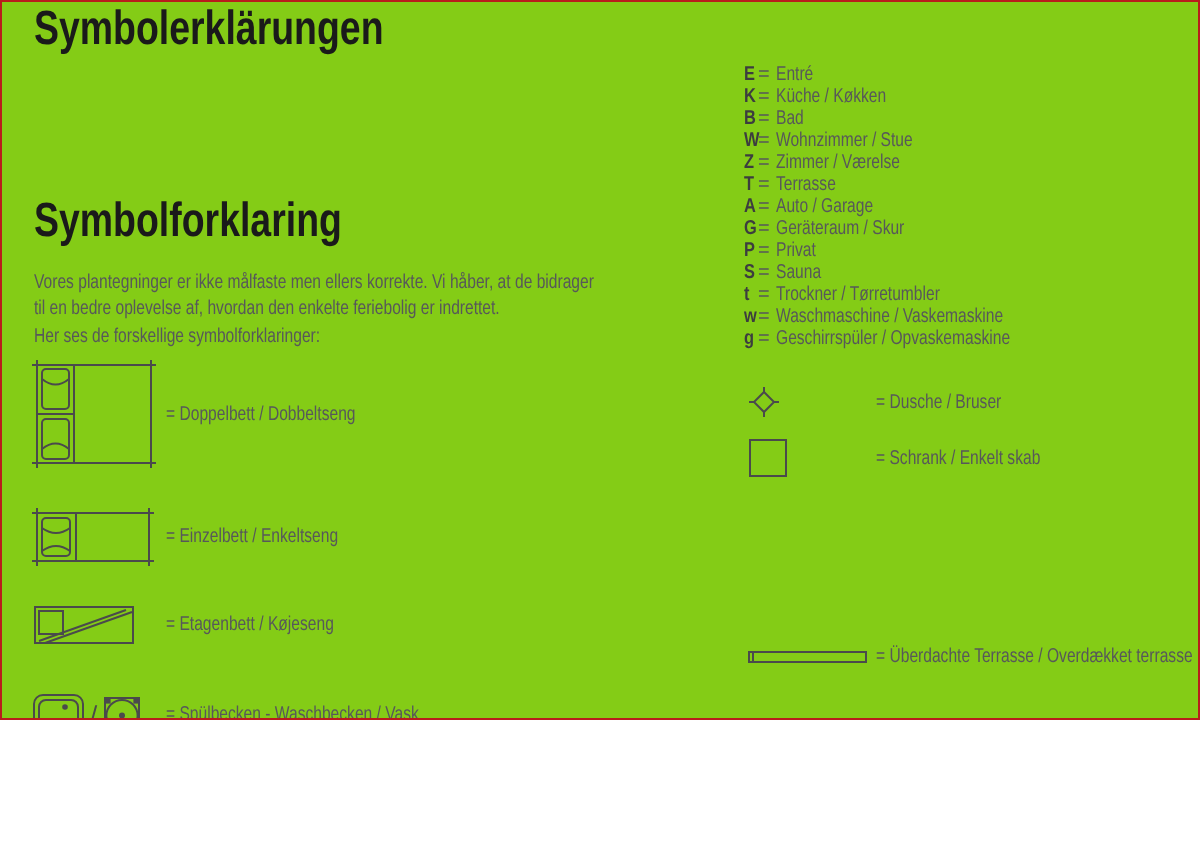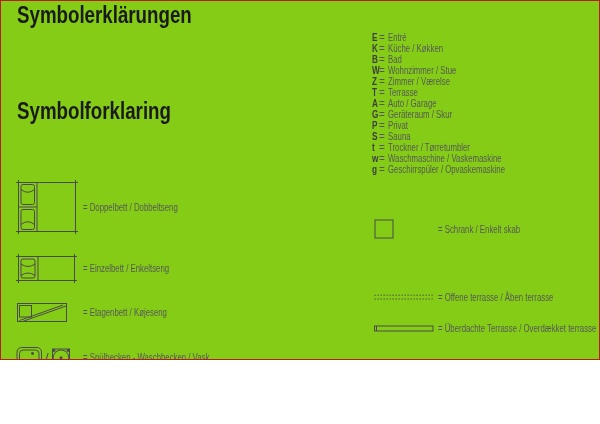--- a/index.html
+++ b/index.html
@@ -33,20 +33,25 @@
   .sw-spa{background:#93a4e1;}
 </style>
 </head>
 <body>
 
 <div class="page">
 
   <div class="h1" style="top:1px">Symbolerklärungen</div>
 
   <div class="h1" style="top:97px">Symbolforklaring</div>
+  <div class="para" style="top:134px">
+    <div>Vores plantegninger er ikke målfaste men ellers korrekte. Vi håber, at de bidrager</div>
+    <div>til en bedre oplevelse af, hvordan den enkelte feriebolig er indrettet.</div>
+    <div>Her ses de forskellige symbolforklaringer:</div>
+  </div>
 
   <div class="letters">
     <div class="lc-row">
         <span class="lc-letter">E</span>
         <span class="lc-eq">=</span>
         <span class="lc-label">Entré</span>
       </div>
     <div class="lc-row">
         <span class="lc-letter">K</span>
         <span class="lc-eq">=</span>
@@ -170,40 +175,43 @@
         <rect class="fl" x="1.5" y="2" width="2.8" height="2.8"></rect>
         <rect class="fl" x="15.7" y="2" width="2.8" height="2.8"></rect>
         <rect class="fl" x="1.5" y="16.7" width="2.8" height="2.8"></rect>
         <rect class="fl" x="15.7" y="16.7" width="2.8" height="2.8"></rect>
       </svg>
     </span>
     <span class="lbl">= Spülbecken - Waschbecken / Vask</span>
   </div>
 
 
+  <div class="row right-row" style="top:192px;height:16px">
+    <span class="iconslot-r">
+      <svg width="16" height="16" viewBox="0 0 16 16">
+        <path class="ln" d="M8,3 L13,8 L8,13 L3,8 Z"></path>
+        <line class="ln" x1="8" y1="0.5" x2="8" y2="3"></line>
+          <line class="ln" x1="8" y1="13" x2="8" y2="15.5"></line>
+        <line class="ln" x1="0.5" y1="8" x2="3" y2="8"></line>
+          <line class="ln" x1="13" y1="8" x2="15.5" y2="8"></line>
+      </svg>
+    </span>
+    <span class="lbl">= Dusche / Bruser</span>
+  </div>
 
   <div class="row right-row" style="top:218px;height:20px">
     <span class="iconslot-r">
       <svg width="20" height="20" viewBox="0 0 20 20">
           <rect class="ln" x="1" y="1" width="18" height="18"></rect>
         </svg>
     </span>
     <span class="lbl">= Schrank / Enkelt skab</span>
   </div>
 
 
-  <div class="row right-row" style="top:292px;height:9px">
-    <span class="iconslot-r">
-      <svg width="60" height="9" viewBox="0 0 60 9">
-        <line class="ln" x1="0.5" y1="2.2" x2="59" y2="2.2" stroke-width="1.5" stroke-dasharray="1.3 1.7"></line>
-        <line class="ln" x1="0.5" y1="6" x2="59" y2="6" stroke-width="1.5" stroke-dasharray="1.3 1.7"></line>
-      </svg>
-    </span>
-    <span class="lbl">= Offene terrasse / Åben terrasse</span>
-  </div>
 
   <div class="row right-row" style="top:323px;height:9px">
     <span class="iconslot-r">
       <svg width="60" height="9" viewBox="0 0 60 9">
         <rect class="ln" x="0.5" y="2" width="58.5" height="5"></rect>
         <line class="ln" x1="2.5" y1="2" x2="2.5" y2="7"></line>
       </svg>
     </span>
     <span class="lbl">= Überdachte Terrasse / Overdækket terrasse</span>
   </div>

